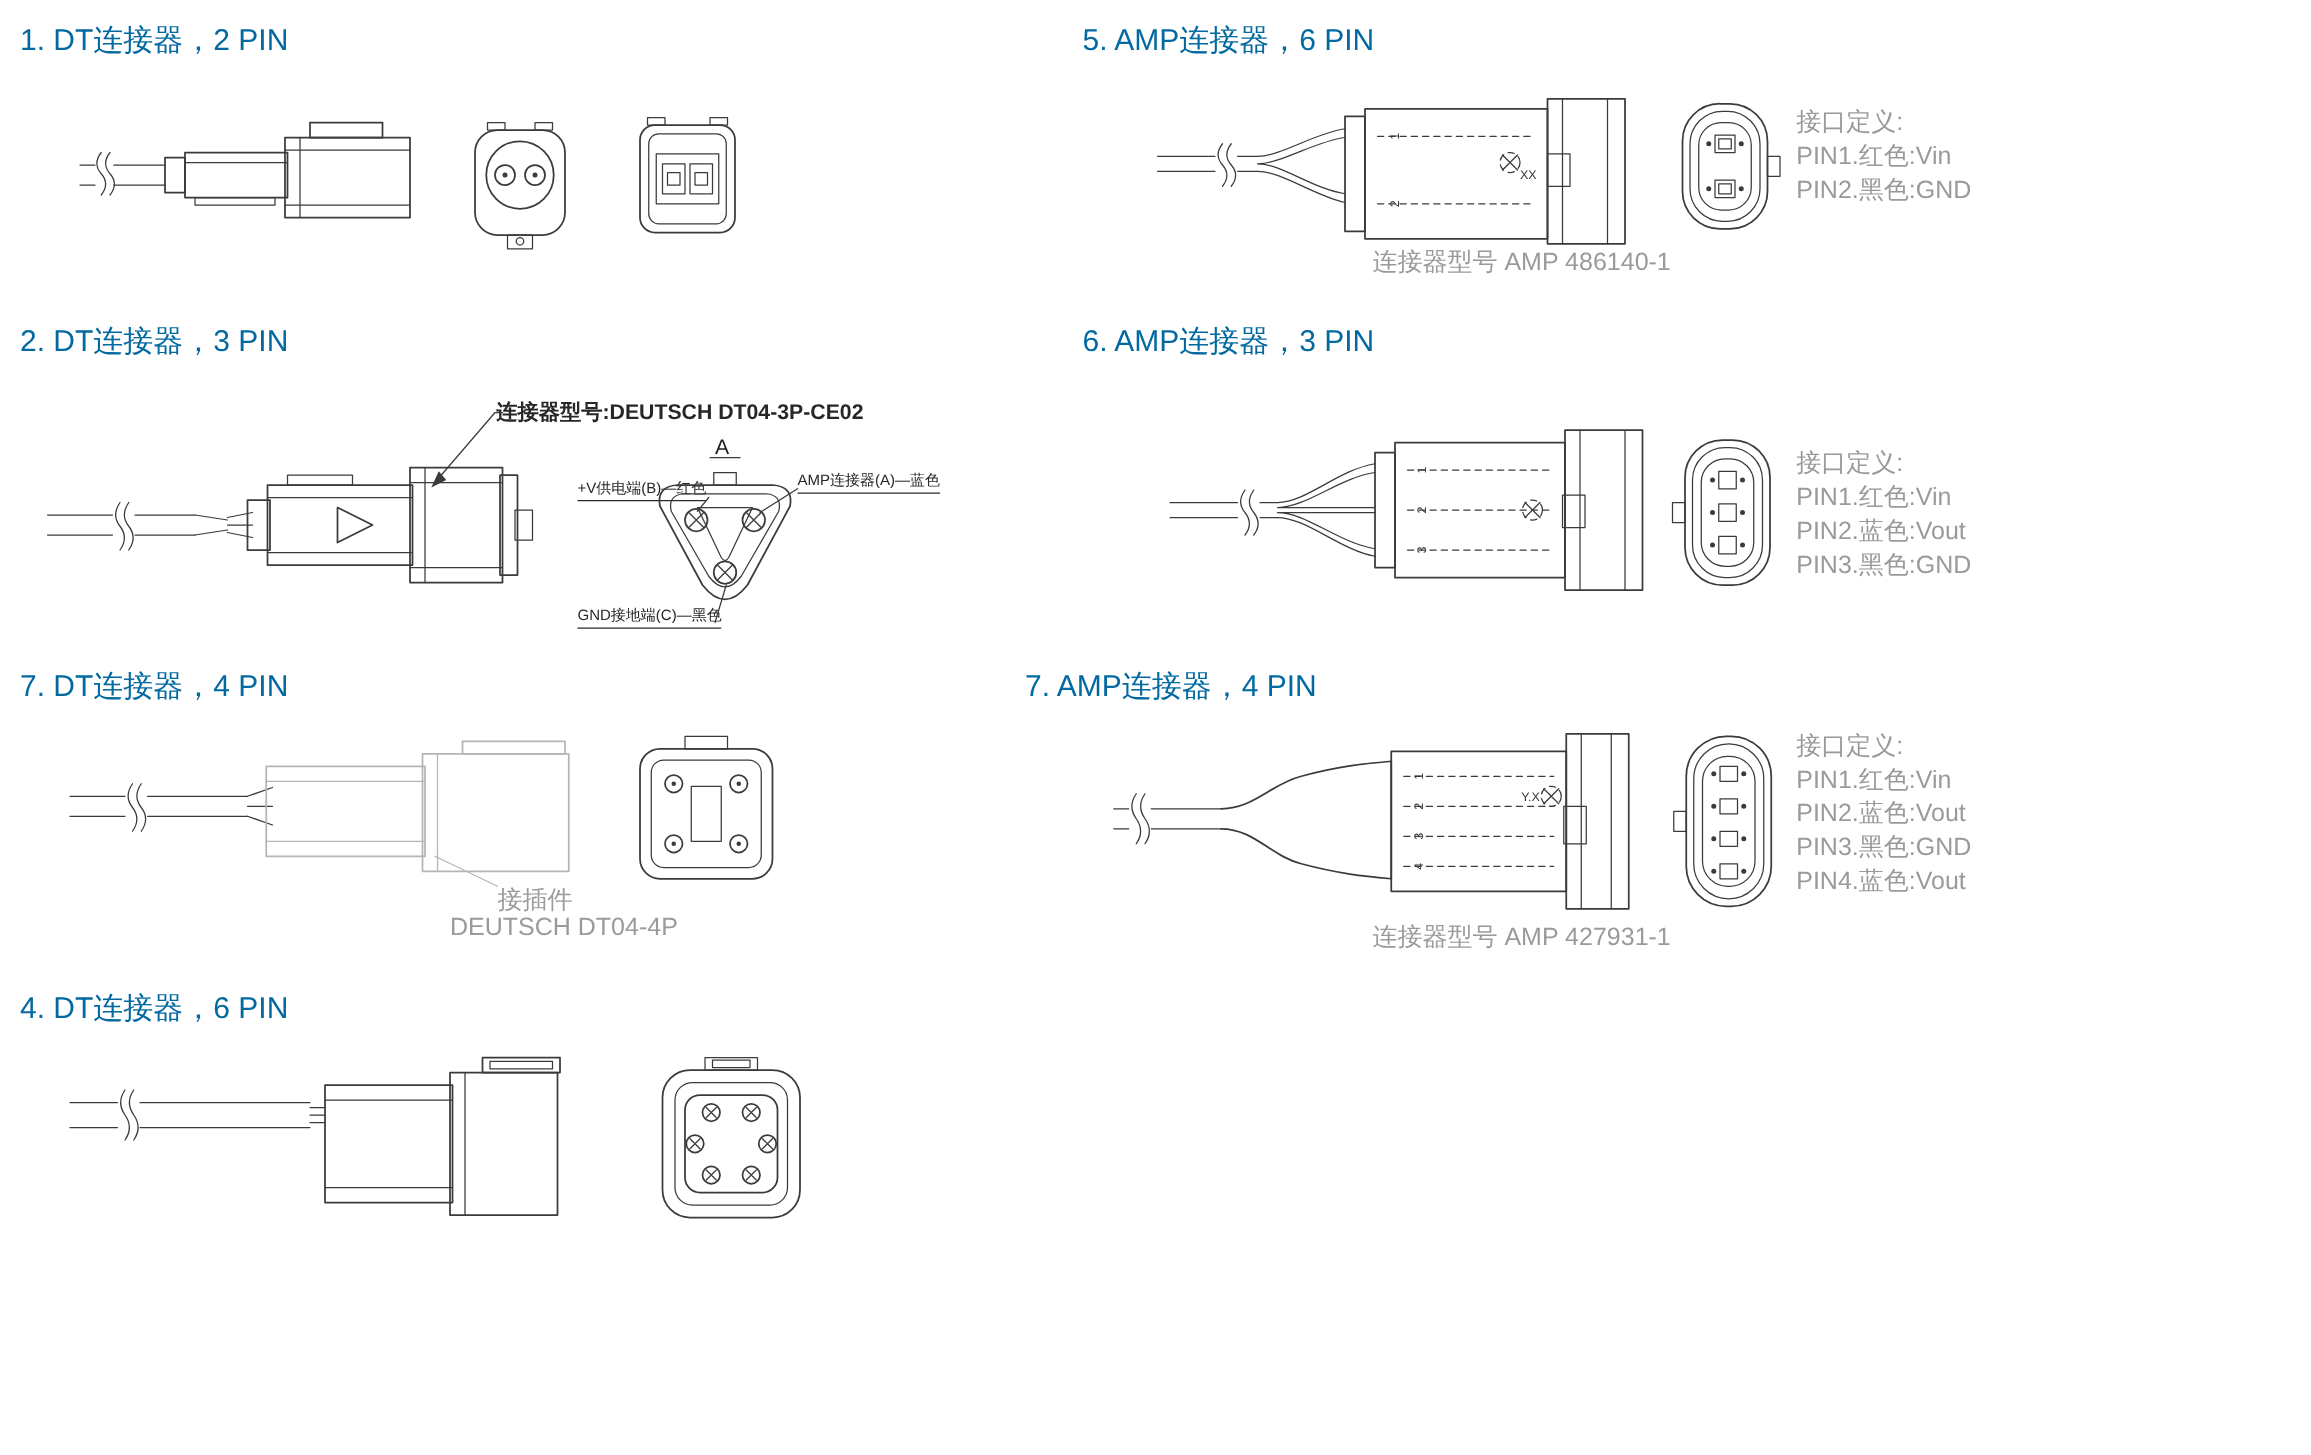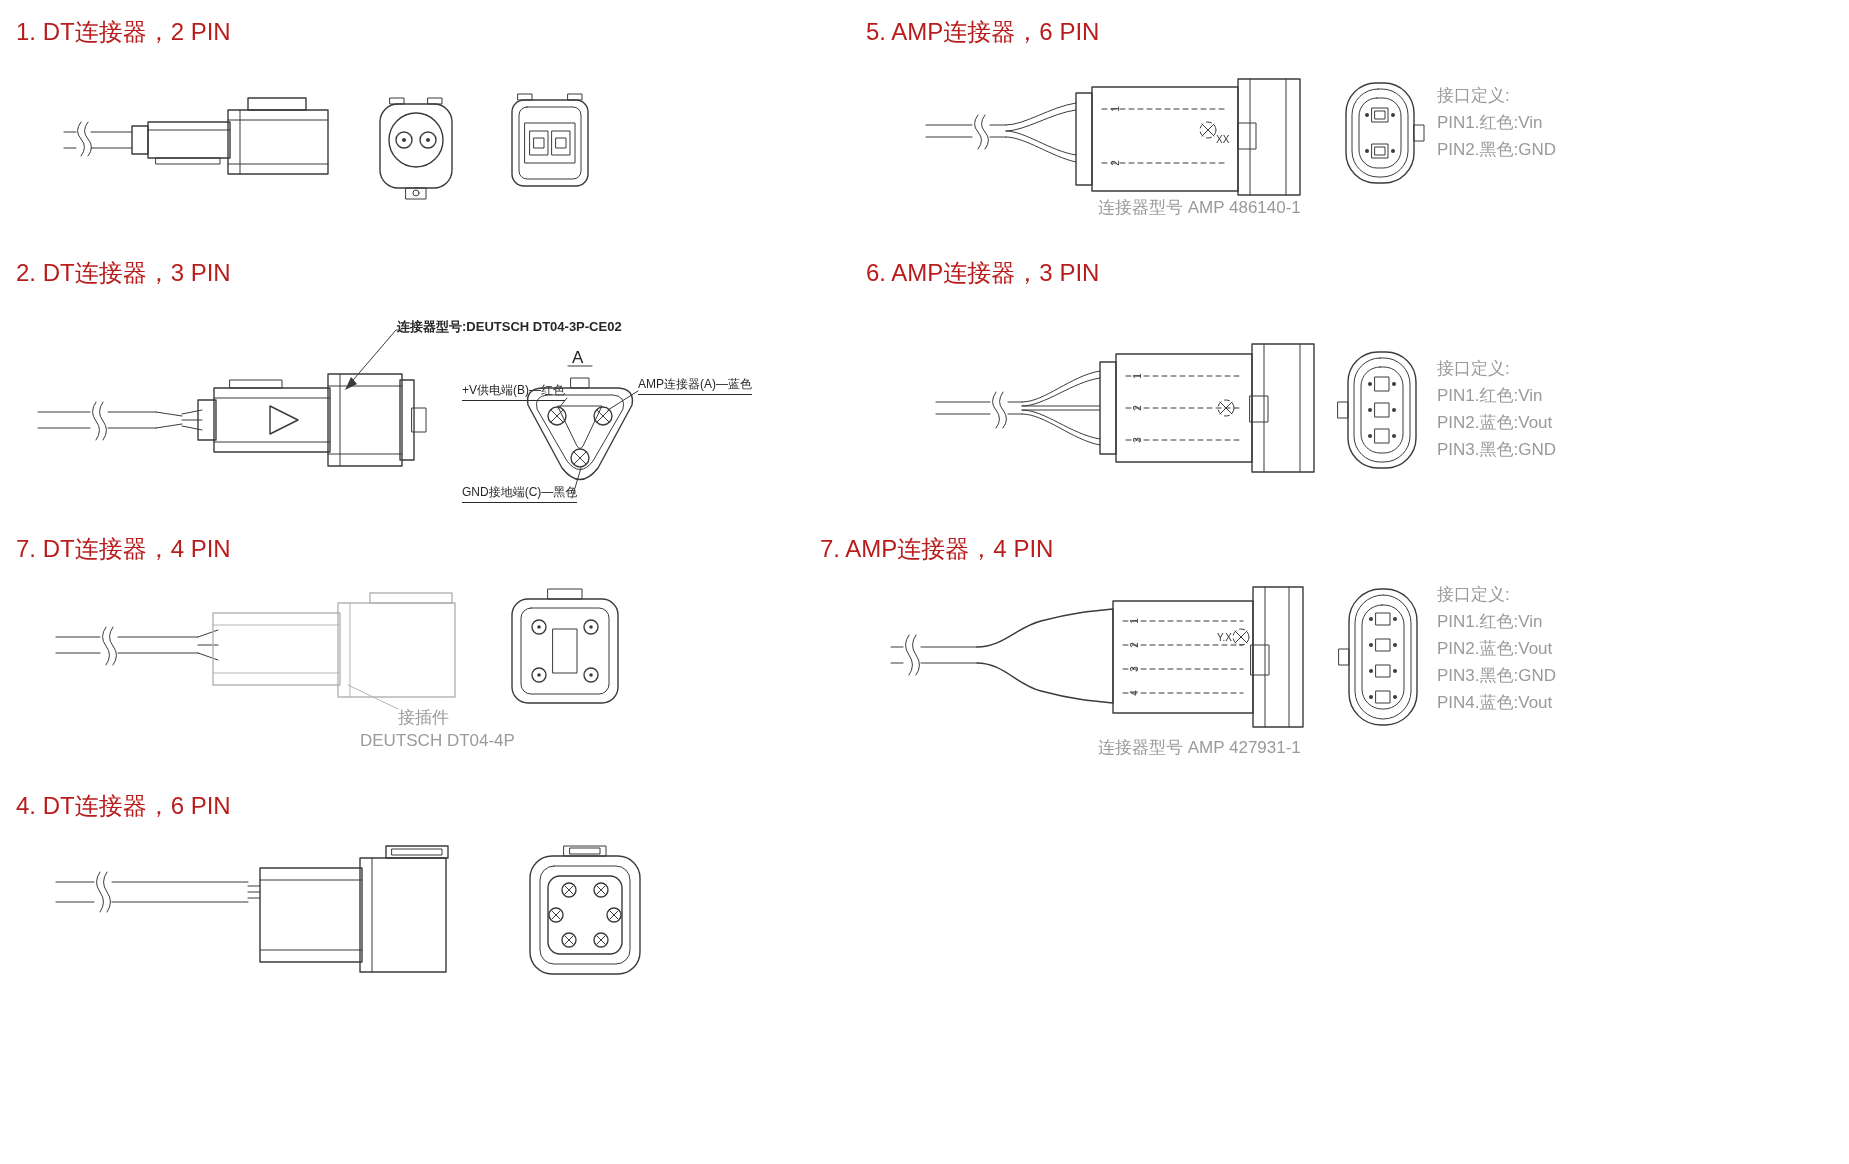--- a/index.html
+++ b/index.html
@@ -1,24 +1,24 @@
 <!DOCTYPE html>
 <html><head>
 <meta charset="utf-8">
 <style>
   * { margin:0; padding:0; box-sizing:border-box; }
   html,body { background:#ffffff; }
   .page { position:relative; width:1849px; height:1164px; background:#fff;
           font-family:"Liberation Sans","DejaVu Sans",sans-serif; overflow:hidden; }
   .abs { position:absolute; white-space:nowrap; }
-  .title { font-size:24px; color:#b91c1c; font-weight:500; }
+  .title { font-size:24px; color:#0369a1; font-weight:500; }
   .small { font-size:12px; color:#272727; }
-  .small.b { font-size:13px; font-weight:700; }
+  .small.b { font-size:17px; font-weight:700; }
   .ul { border-bottom:1px solid #2a2a2a; padding-bottom:1px; }
-  .graytxt { color:#9a9a9a; font-size:17px; }
+  .graytxt { color:#9a9a9a; font-size:20px; }
   .viewlabel { font-size:17px; color:#222; }
   svg.draw { position:absolute; overflow:visible; }
   .ln { stroke:#3b3b3b; stroke-width:1.4; fill:none; stroke-linecap:round; stroke-linejoin:round; }
   .th { stroke-width:1; }
   .gr { stroke:#b5b5b5; }
   .ds { stroke-dasharray:5 4; stroke-width:1; }
   .fl { fill:#3b3b3b; stroke:none; }
   .tt { fill:#3b3b3b; font-family:"Liberation Sans",sans-serif; font-size:10px; stroke:none; }
 </style>
 </head>

